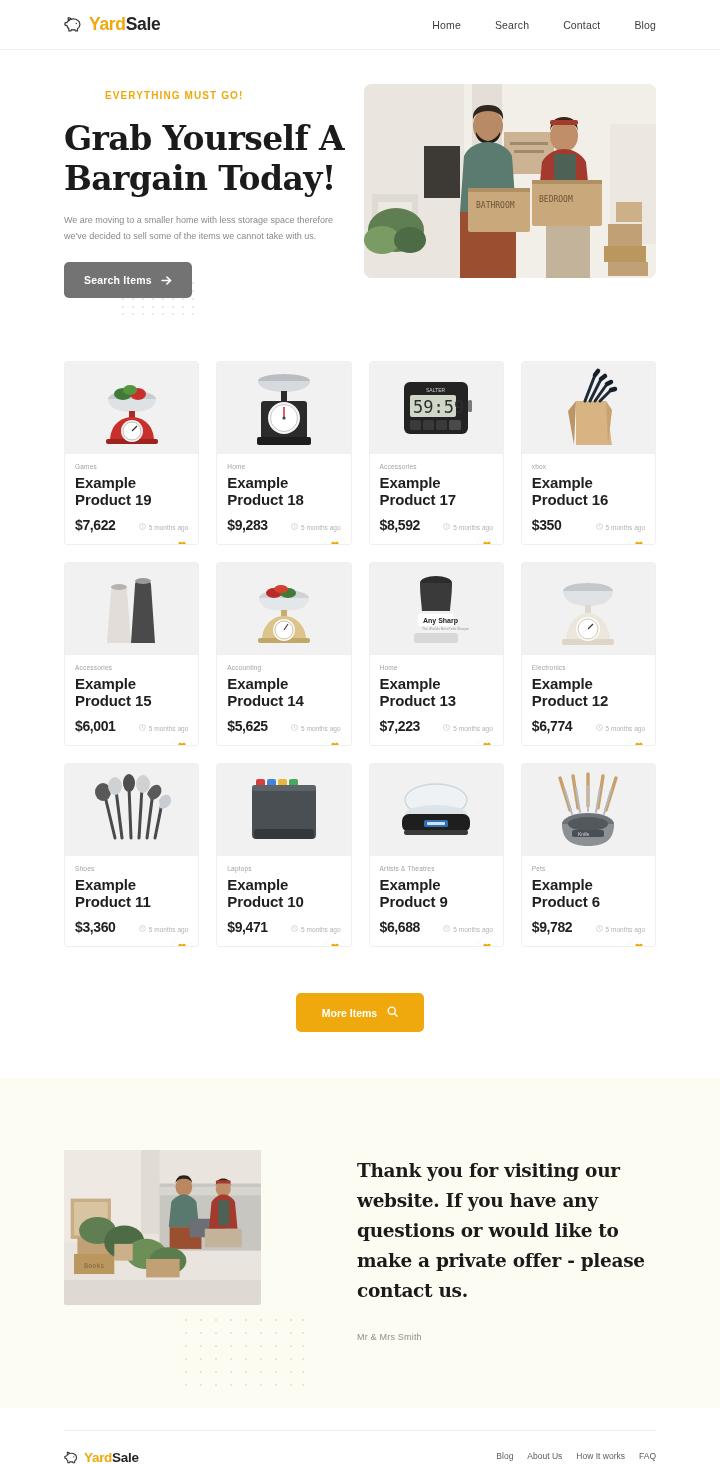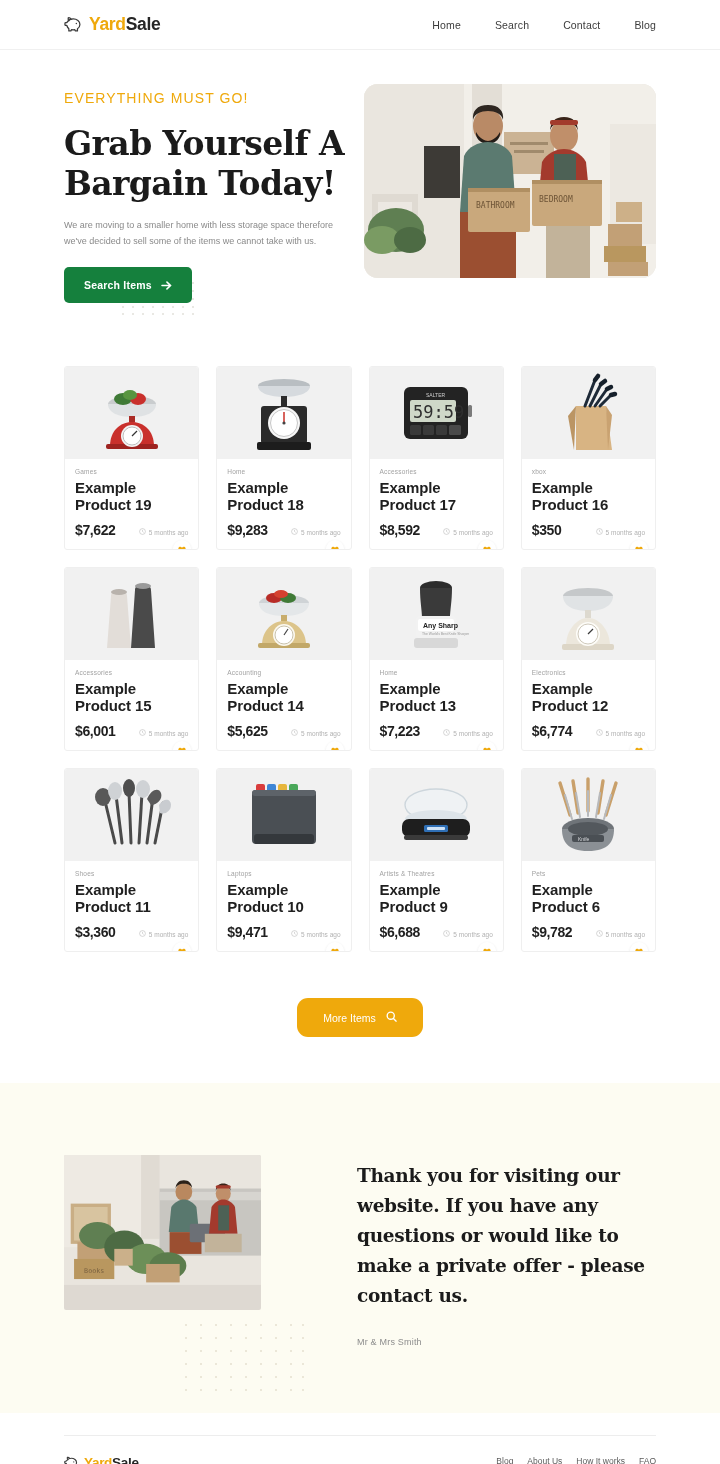--- a/index.html
+++ b/index.html
@@ -32,45 +32,45 @@
   }
 
   
   .hero {
     display: flex;
     padding: 34px 64px 0 64px;
     position: relative;
   }
   .hero-left { width: 300px; position: relative; padding-top: 6px; }
   .eyebrow {
-    color: #EFA90C; font-size: 14px; font-weight: 400; letter-spacing: 1.1px;
-    text-transform: uppercase; margin-bottom: 18px;
+    color: #EFA90C; font-size: 10px; font-weight: 700; letter-spacing: 1.1px;
+    text-transform: uppercase; margin-bottom: 18px; margin-left: 41px;
   }
   .hero-title {
     font-family: "DejaVu Serif", "Liberation Serif", serif;
     font-size: 33px; line-height: 1.21; color: #1b1b1b; font-weight: 700;
     letter-spacing: -0.6px; margin-bottom: 14px;
   }
   .hero-desc {
     font-size: 9px; line-height: 1.75; color: #8a8a8a; width: 270px; margin-bottom: 18px;
   }
   .btn {
     display: inline-flex; align-items: center; gap: 9px;
-    background: #15803d; color: #fff; border: 0; border-radius: 5px;
+    background: #737373; color: #fff; border: 0; border-radius: 5px;
     font-size: 10.5px; font-weight: 700; letter-spacing: .2px;
     padding: 12px 20px; cursor: pointer; position: relative; z-index: 3;
   }
   .btn svg { display: block; }
   .dots-hero {
     position: absolute; left: 56px; top: 196px; width: 76px; height: 36px;
     z-index: 1;
   }
   .hero-right { margin-left: auto; position: relative; }
   .hero-photo {
-    width: 292px; height: 194px; border-radius: 14px; overflow: hidden;
+    width: 292px; height: 194px; border-radius: 8px; overflow: hidden;
     position: relative; background: #e8e3dc;
   }
 
   
   .products {
     padding: 63px 64px 0 64px;
     display: grid; grid-template-columns: repeat(4, 1fr); gap: 17px 17px;
   }
   .card {
     background: #fff; border: 1px solid #efefef; border-radius: 3px;
@@ -88,22 +88,22 @@
   .card-body { padding: 9px 10px 11px 10px; }
   .card-cat { font-size: 6.5px; color: #a2a2a2; letter-spacing: .2px; margin-bottom: 4px; }
   .card-title { font-size: 15px; font-weight: 700; color: #1f1f1f; letter-spacing: -.1px; margin-bottom: 9px; }
   .card-foot { display: flex; align-items: baseline; justify-content: space-between; }
   .card-price { font-size: 14px; font-weight: 700; color: #1f1f1f; letter-spacing: -.4px; }
   .card-time { font-size: 6.5px; color: #b2b2b2; display: flex; align-items: center; gap: 3px; }
 
   .more-wrap { display: flex; justify-content: center; padding: 46px 0 0 0; }
   .btn-more {
     display: inline-flex; align-items: center; gap: 10px;
-    background: #EFA90C; color: #fff; border: 0; border-radius: 11px;
-    font-size: 10.5px; font-weight: 400; padding: 13px 26px; cursor: pointer;
+    background: #EFA90C; color: #fff; border: 0; border-radius: 5px;
+    font-size: 10.5px; font-weight: 700; padding: 13px 26px; cursor: pointer;
   }
 
   
   .thanks-section {
     margin-top: 46px; background: #FDFCF2; padding: 72px 64px 66px 64px;
     display: flex; position: relative;
   }
   .thanks-left { position: relative; width: 235px; }
   .thanks-photo {
     width: 197px; height: 155px; border-radius: 2px; overflow: hidden;

